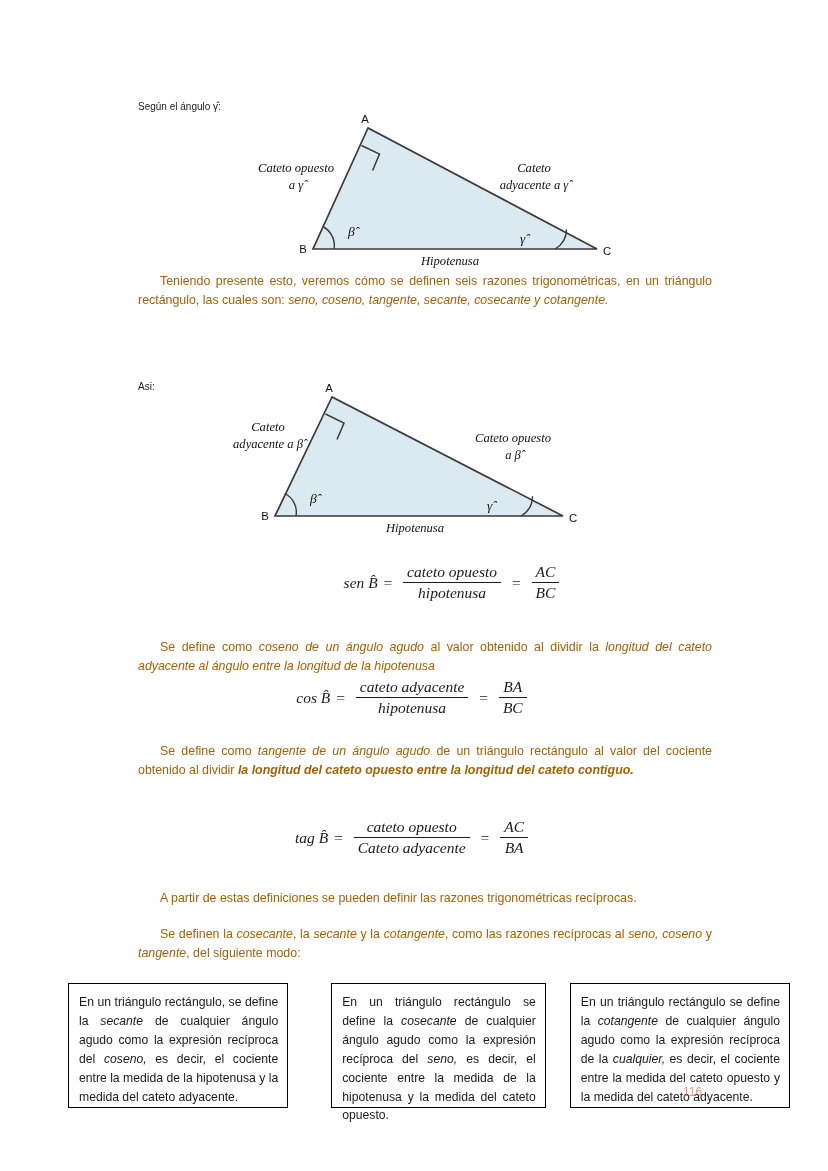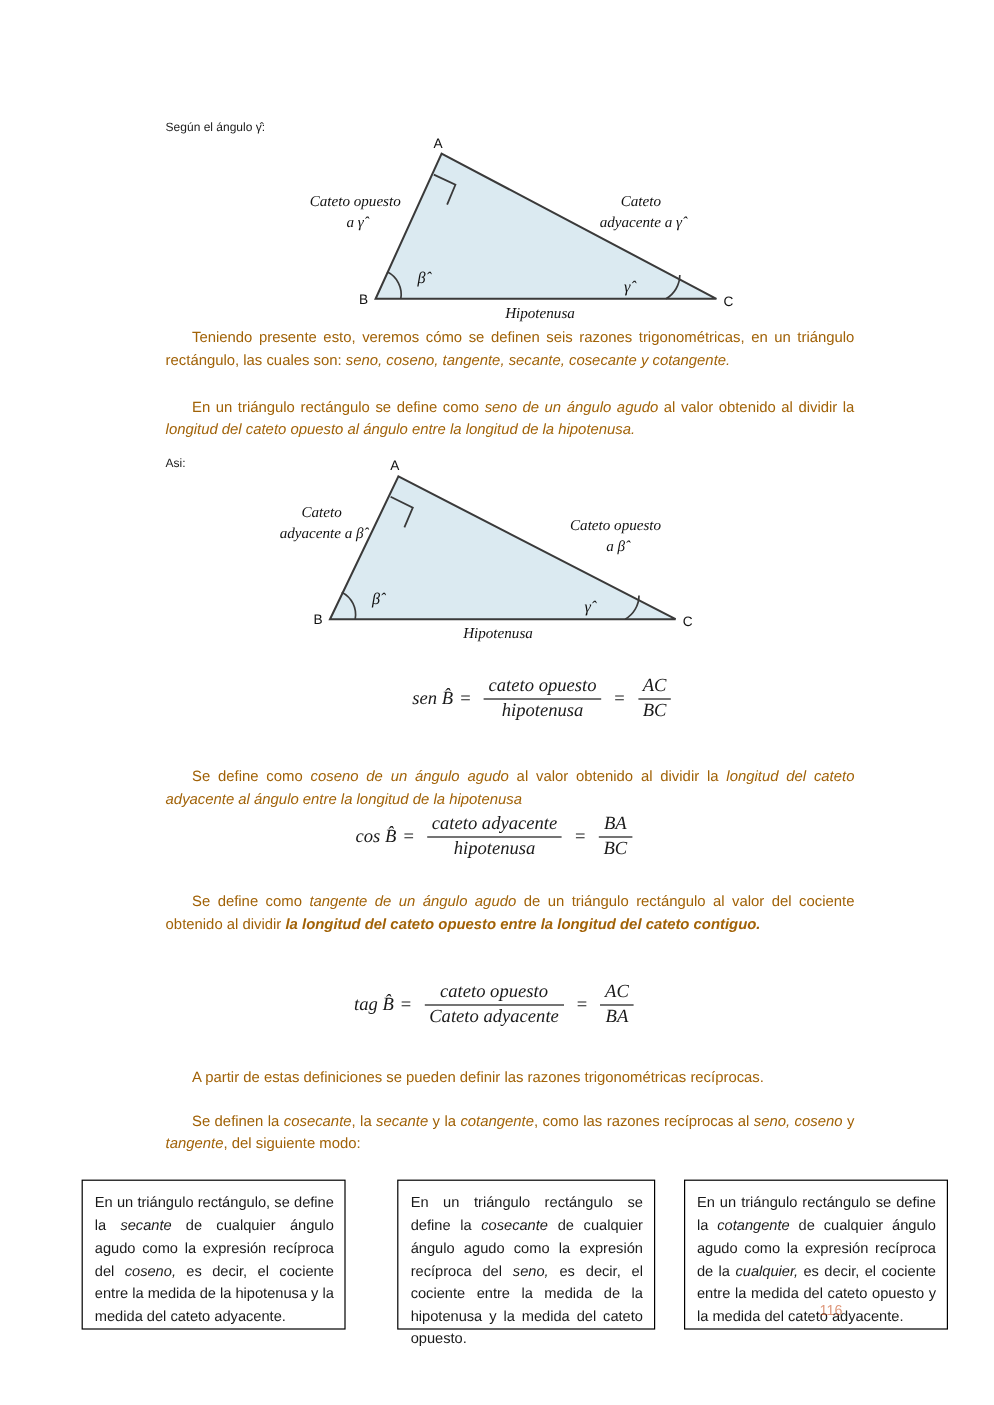--- a/index.html
+++ b/index.html
@@ -135,23 +135,20 @@
       <text class="tri-label" x="534" y="189" text-anchor="middle">adyacente a γ̂</text>
 
       <text class="tri-label" x="450" y="265" text-anchor="middle">Hipotenusa</text>
     </svg>
   </div>
 
   <div class="para" style="left:138px; top:272px; width:574px;">
     <span class="ind"></span><span>Teniendo presente esto, veremos cómo se definen seis razones trigonométricas, en un triángulo rectángulo, las cuales son: </span><i>seno, coseno, tangente, secante, cosecante y cotangente.</i>
   </div>
 
-  <div class="para" style="left:138px; top:330px; width:574px;">
-    <span class="ind"></span><span>En un triángulo rectángulo se define como </span><i>seno de un ángulo agudo</i><span> al valor obtenido al dividir la </span><i>longitud del cateto opuesto al ángulo entre la longitud de la hipotenusa.</i>
-  </div>
 
   <div class="lead" style="left:138px; top:379px;">Asi:</div>
 
   <div class="fig" style="left:0px; top:385px; width:828px; height:155px;">
     <svg width="828" height="155" viewBox="0 0 828 155">
       <polygon points="332,12 275,131 563,131" fill="#dbeaf1" stroke="#3a3a3a" stroke-width="1.7"></polygon>
 
       <path d="M 325.5,29 L 344,38 L 337,54.5" fill="none" stroke="#3a3a3a" stroke-width="1.5"></path>
 
       <path d="M 296,131 A 21,21 0 0 0 284.8,108.5" fill="none" stroke="#3a3a3a" stroke-width="1.4"></path>

